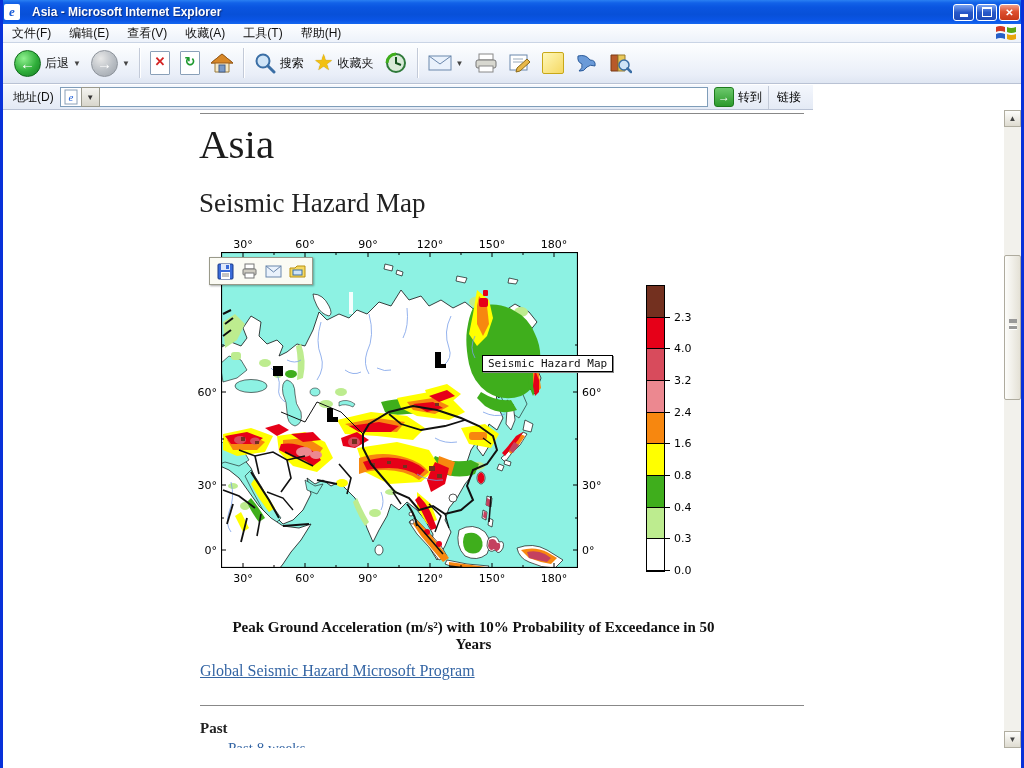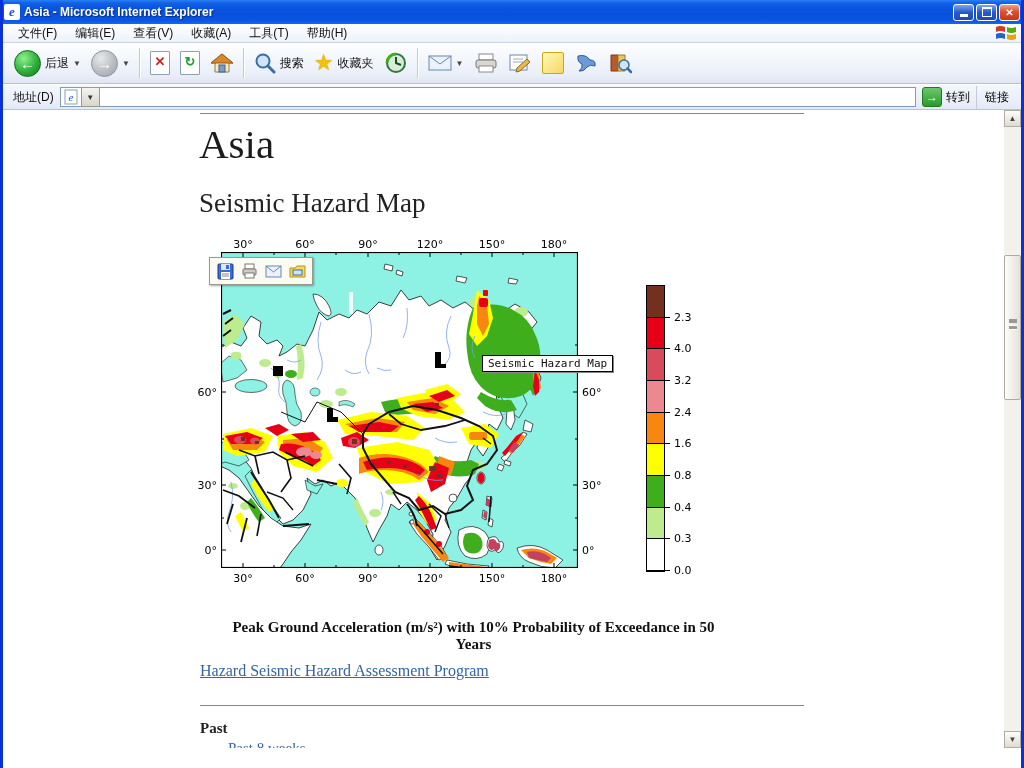--- a/index.html
+++ b/index.html
@@ -4,52 +4,52 @@
 <style>
   html,body{margin:0;padding:0;background:#000;}
   .window{position:relative;width:1024px;height:768px;overflow:hidden;
     font-family:"Liberation Sans",sans-serif;background:#fff;
     border-left:3px solid #0831d9;border-right:3px solid #0831d9;box-sizing:border-box;}
   
   .titlebar{position:absolute;left:-3px;top:0;width:1024px;height:24px;
     background:linear-gradient(180deg,#2a80f2 0%,#1262e8 12%,#0a55e0 30%,#0850d8 60%,#0a55e6 85%,#1668f0 100%);
     display:flex;align-items:center;padding:0 4px;box-sizing:border-box;}
   .titlebar .title{color:#fff;font-size:12px;font-weight:bold;text-shadow:1px 1px 1px #0a2a7a;
-    margin-left:4px;white-space:nowrap;}
+    margin-left:12px;white-space:nowrap;}
   .ie-ico{width:16px;height:16px;background:#fff;border-radius:2px;display:flex;align-items:center;justify-content:center;
     color:#1a5cd8;font-weight:bold;font-size:13px;font-family:"Liberation Serif",serif;font-style:italic;}
   .winbtns{margin-left:auto;display:flex;gap:2px;}
   .wbtn{width:21px;height:17px;border-radius:3px;border:1px solid #fff;
     display:flex;align-items:center;justify-content:center;color:#fff;font-size:10px;font-weight:bold;
     background:linear-gradient(180deg,#7ba4f2,#2858c8 50%,#1e4ab8);box-sizing:border-box;}
   .wbtn.close{background:linear-gradient(180deg,#f0a088,#dd5030 45%,#c83818);}
   .wbtn .minbar{width:8px;height:3px;background:#fff;margin-top:7px;}
   .wbtn .restore{width:8px;height:7px;border:1px solid #fff;border-top-width:2px;}
   
   .menubar{position:absolute;left:0;top:24px;width:1018px;height:19px;
     background:linear-gradient(180deg,#fdfeff,#edf2fa);border-bottom:1px solid #c9d4e5;
-    display:flex;align-items:center;padding-left:6px;box-sizing:border-box;font-size:12px;color:#111;}
+    display:flex;align-items:center;box-sizing:border-box;font-size:12px;color:#111;}
   .menubar .mitem{padding:2px 9px;cursor:default;}
   .menubar .throbber{margin-left:auto;margin-right:4px;}
   
   .toolbar{position:absolute;left:0;top:43px;width:1018px;height:41px;
     background:linear-gradient(180deg,#fdfeff,#e9eef8 80%,#dfe6f2);
     border-bottom:1px solid #b9c2d4;display:flex;align-items:center;padding-left:6px;box-sizing:border-box;}
   .tbtn{display:flex;align-items:center;gap:4px;padding:3px 5px;border-radius:3px;font-size:12px;color:#111;}
   .tsep{width:1px;height:30px;background:#c3cad8;border-right:1px solid #fff;margin:0 4px;}
   .circ{width:25px;height:25px;border-radius:50%;display:flex;align-items:center;justify-content:center;
     color:#fff;font-size:15px;font-weight:bold;}
   .circ.green{background:radial-gradient(circle at 35% 30%,#8ef08e,#2fae3a 55%,#167a22);border:1px solid #0e6a1a;}
   .circ.gray{background:radial-gradient(circle at 35% 30%,#e8e8e8,#b9bec4 55%,#9aa0a8);border:1px solid #8d939b;}
   .caret{font-size:8px;color:#444;}
   .docico{position:relative;width:18px;height:22px;background:#fff;border:1px solid #8aa0b8;border-radius:1px;}
   .docico .glyph{position:absolute;left:1px;top:2px;width:16px;text-align:center;font-size:13px;font-weight:bold;}
   .note{width:20px;height:20px;background:linear-gradient(135deg,#fff8b8,#f5d862);border:1px solid #c8a818;border-radius:2px;}
   
-  .addrbar{position:absolute;left:0;top:85px;width:1018px;height:25px;
+  .addrbar{position:absolute;left:0;top:85px;width:810px;height:25px;
     background:linear-gradient(180deg,#f4f7fd,#e4eaf5);border-bottom:1px solid #b9c2d4;
     display:flex;align-items:center;padding:12px 4px;box-sizing:border-box;font-size:12px;}
   .addrlabel{margin:0 6px;color:#111;white-space:nowrap;}
   .addrinput{flex:1;height:20px;background:#fff;border:1px solid #7f9db9;display:flex;align-items:center;
     padding-left:3px;box-sizing:border-box;position:relative;}
   .addrinput .url{font-size:12px;color:#000;white-space:nowrap;overflow:hidden;flex:1;
     font-family:"Liberation Sans",sans-serif;}
   .dropbtn{width:17px;height:18px;background:linear-gradient(180deg,#f4f4f0,#d8d6cc);border:1px solid #9a9a8e;
     display:flex;align-items:center;justify-content:center;font-size:8px;color:#333;margin-left:2px;}
   .gobtn{display:flex;align-items:center;gap:4px;margin:0 6px;white-space:nowrap;}
@@ -544,21 +544,21 @@
           <div class="leg-tickline" style="top: 222px;"></div>
           <div class="leg-label" style="top: 216px;">0.4</div>
           <div class="leg-tickline" style="top: 253px;"></div>
           <div class="leg-label" style="top: 247px;">0.3</div>
           <div class="leg-tickline" style="top: 285px;"></div>
           <div class="leg-label" style="top: 279px;">0.0</div>
         </div>
     </div>
 
     <div class="caption">Peak Ground Acceleration (m/s²) with 10% Probability of Exceedance in 50 Years</div>
-    <div class="pglink">Hazard Seismic Hazard Assessment Program</div>
+    <div class="pglink">Global Seismic Hazard Microsoft Program</div>
     <div class="hr" style="top:595px;"></div>
     <div class="past">Past</div>
     <div class="clipped-link">Past 8 weeks</div>
   </div>
 
   <div class="scrollbar">
     <div class="sbtn" style="top:0;">▲</div>
     <div class="sthumb">
         <div class="grip"></div>
       </div>

